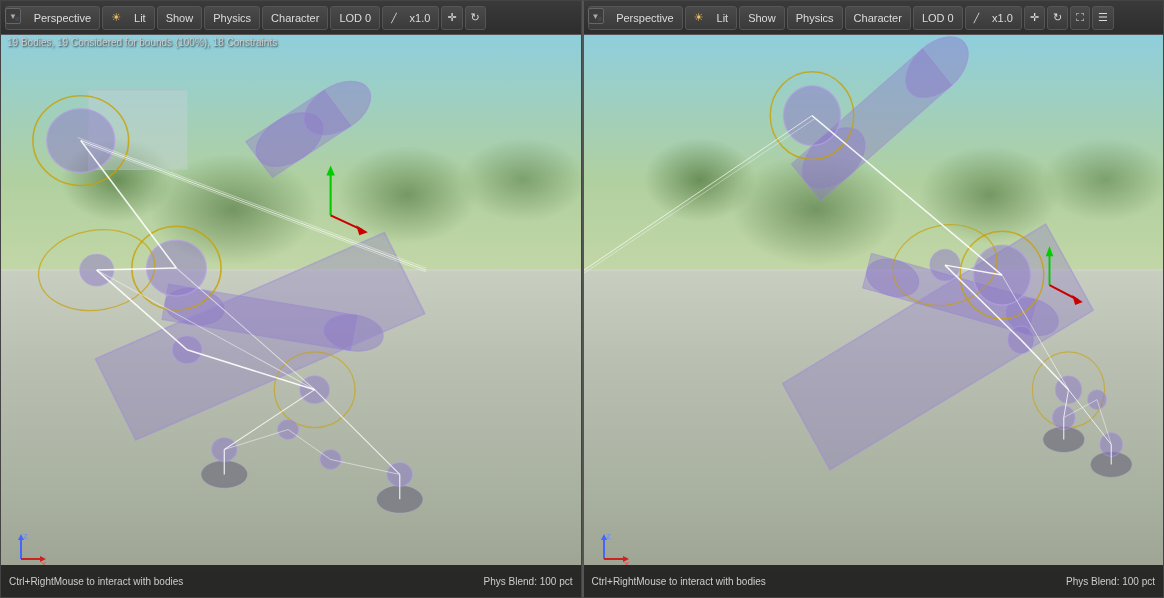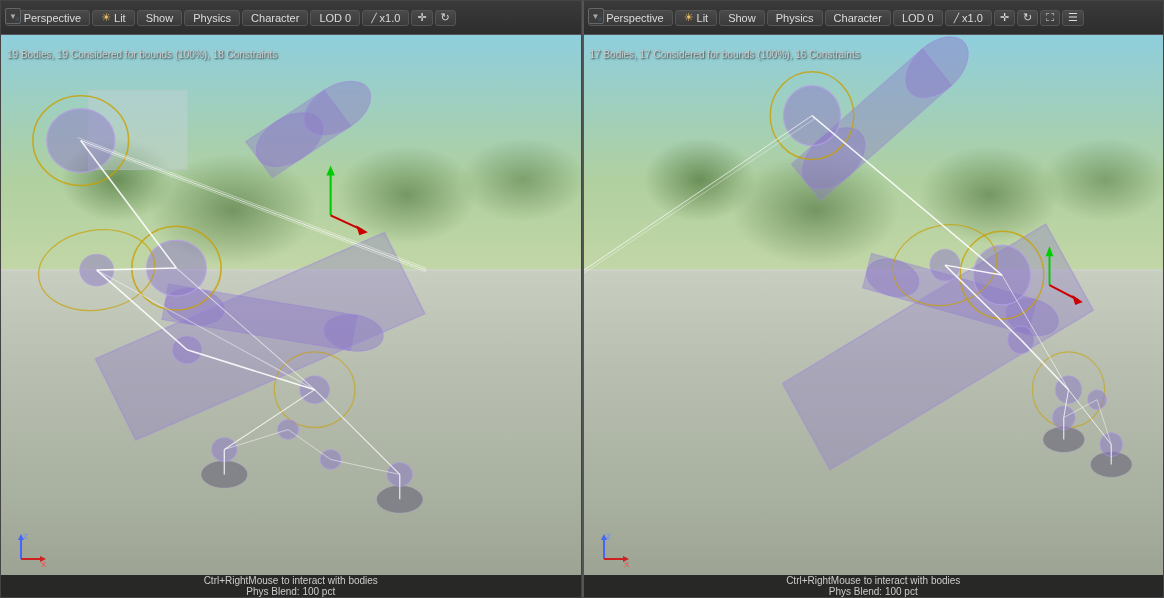--- a/index.html
+++ b/index.html
@@ -98,64 +98,62 @@
       display: flex;
       align-items: center;
       padding: 0 4px;
       gap: 2px;
       z-index: 10;
     }
 
     .toolbar-btn {
       display: flex;
       align-items: center;
-      gap: 3px;
+      gap: 13px;
       padding: 3px 8px;
       background: linear-gradient(180deg, #4a4a4a 0%, #3a3a3a 100%);
       border: 1px solid #555;
       border-radius: 3px;
       color: #ddd;
       font-size: 11px;
       cursor: pointer;
-      height: 16px;
+      height: 24px;
       white-space: nowrap;
     }
 
     .toolbar-btn.icon-only {
       padding: 3px 5px;
     }
 
     
     .status-bar {
       position: absolute;
       bottom: 0;
       left: 0;
       right: 0;
-      height: 22px;
+      height: 32px;
       background: rgba(20,20,20,0.85);
       display: flex;
       align-items: center;
       justify-content: space-between;
       padding: 0 8px;
       z-index: 10;
       font-size: 10px;
       color: #ccc;
-      flex-direction: column;
     }
 
     
     .info-text {
       position: absolute;
       top: 36px;
       left: 6px;
       font-size: 10px;
       color: #ccc;
       z-index: 10;
       text-shadow: 1px 1px 2px rgba(0,0,0,0.8);
-      margin-top: 12px;
     }
 
     
     .axis-gizmo {
       position: absolute;
       bottom: 28px;
       left: 10px;
       width: 40px;
       height: 40px;
       z-index: 10;
@@ -462,21 +460,20 @@
 
       <button class="toolbar-btn icon-only">
         <span>⛶</span>
       </button>
 
       <button class="toolbar-btn icon-only">
         <span>☰</span>
       </button>
     </div>
 
-    <div class="info-text">17 Bodies, 17 Considered for bounds (100%), 16 Constraints</div>
 
     <svg class="axis-gizmo" viewBox="0 0 40 40">
       <line x1="10" y1="30" x2="10" y2="8" stroke="#4466ff" stroke-width="2"></line>
       <polygon points="10,5 7,11 13,11" fill="#4466ff"></polygon>
       <text x="12" y="10" font-size="8" fill="#6688ff" font-family="Arial">Z</text>
       <line x1="10" y1="30" x2="32" y2="30" stroke="#cc2222" stroke-width="2"></line>
       <polygon points="35,30 29,27 29,33" fill="#cc2222"></polygon>
       <text x="30" y="38" font-size="8" fill="#ff4444" font-family="Arial">X</text>
     </svg>
 

